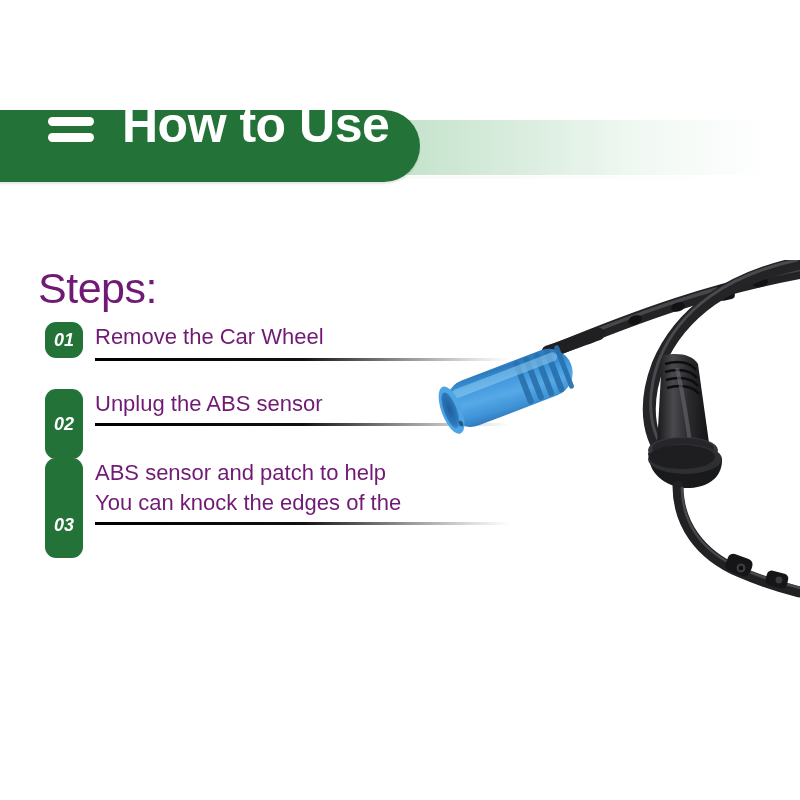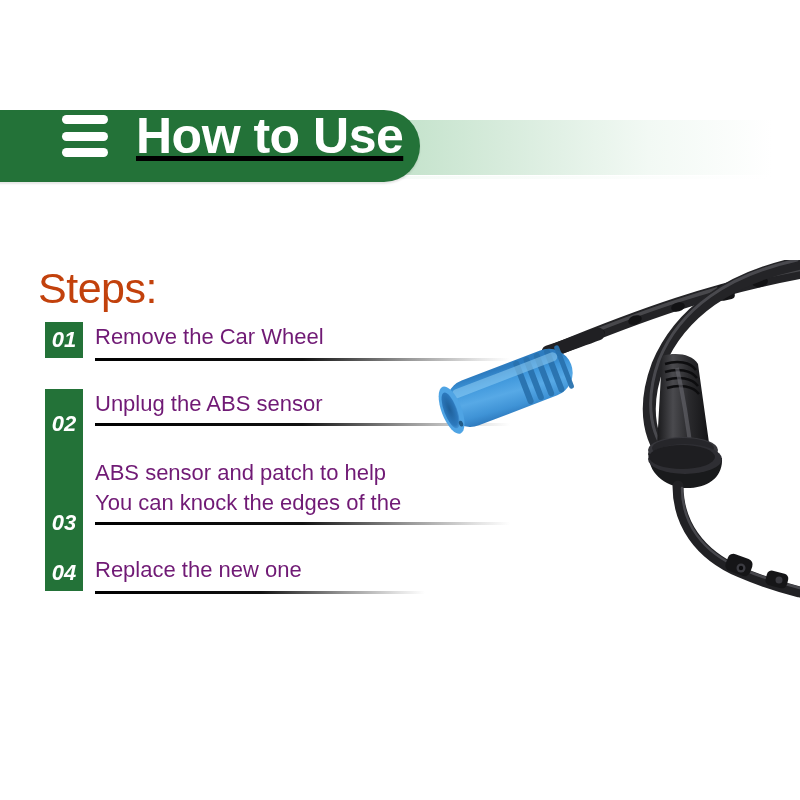--- a/index.html
+++ b/index.html
@@ -60,27 +60,26 @@
     left: -30px;
     top: 10px;
     width: 450px;
     height: 72px;
     background: #237238;
     border-radius: 0 40px 40px 0;
     box-shadow: 0 2px 2px rgba(0,0,0,0.10);
   }
   .header-inner {
     position: absolute;
-    left: 14px;
+    left: 0;
     top: 0;
     width: 450px;
     height: 72px;
     display: flex;
-    align-items: center;
-    text-decoration: underline;
+    align-items: flex-start;
   }
   .hamburger-icon {
     margin-left: 48px;
     width: 46px;
     height: 42px;
     display: flex;
     flex-direction: column;
     justify-content: space-between;
     flex: none;
   }
@@ -100,21 +99,21 @@
     line-height: 1;
     white-space: nowrap;
   }
 
   
   .steps-title {
     position: absolute;
     left: 38px;
     top: 265px;
     font-size: 43px;
-    color: #c2410c;
+    color: #701a75;
     font-weight: normal;
     letter-spacing: -0.5px;
     line-height: 1.1;
   }
 
   .steps-list {
     position: absolute;
     left: 0;
     top: 322px;
     width: 500px;
@@ -124,23 +123,23 @@
     padding-left: 44px;
     margin-left: 45px;
     margin-bottom: 18px;
   }
   .step-badge {
     position: absolute;
     left: 0;
     top: 0;
     width: 38px;
     background: #237238;
-    border-radius: 0;
+    border-radius: 11px;
     color: #ffffff;
-    font-size: 22px;
+    font-size: 18px;
     font-style: italic;
     font-weight: bold;
     display: flex;
     justify-content: center;
     box-sizing: border-box;
   }
   .step-badge.badge-1 { height: 36px; align-items: center; }
   .step-badge.badge-2 { height: 70px; align-items: center; }
   .step-badge.badge-3 { height: 100px; align-items: flex-end; padding-bottom: 22px; }
   .step-badge.badge-4 { height: 36px; align-items: center; }
@@ -224,27 +223,20 @@
 
     <div class="step step-3">
       <div class="step-badge badge-3">03</div>
       <div class="step-lines">
         <div class="step-line">ABS sensor and patch to help</div>
         <div class="step-line">You can knock the edges of the</div>
       </div>
       <div class="step-rule"></div>
     </div>
 
-    <div class="step step-4">
-      <div class="step-badge badge-4">04</div>
-      <div class="step-lines">
-        <div class="step-line">Replace the new one</div>
-      </div>
-      <div class="step-rule"></div>
-    </div>
 
   </div>
 
   <div class="product">
     <svg width="370" height="350" viewBox="0 0 370 350">
       <defs>
         <linearGradient id="connGrad" x1="0" y1="1" x2="0.25" y2="0">
           <stop offset="0%" stop-color="#2a74b8"></stop>
           <stop offset="22%" stop-color="#3f93d6"></stop>
           <stop offset="50%" stop-color="#57a9e6"></stop>

